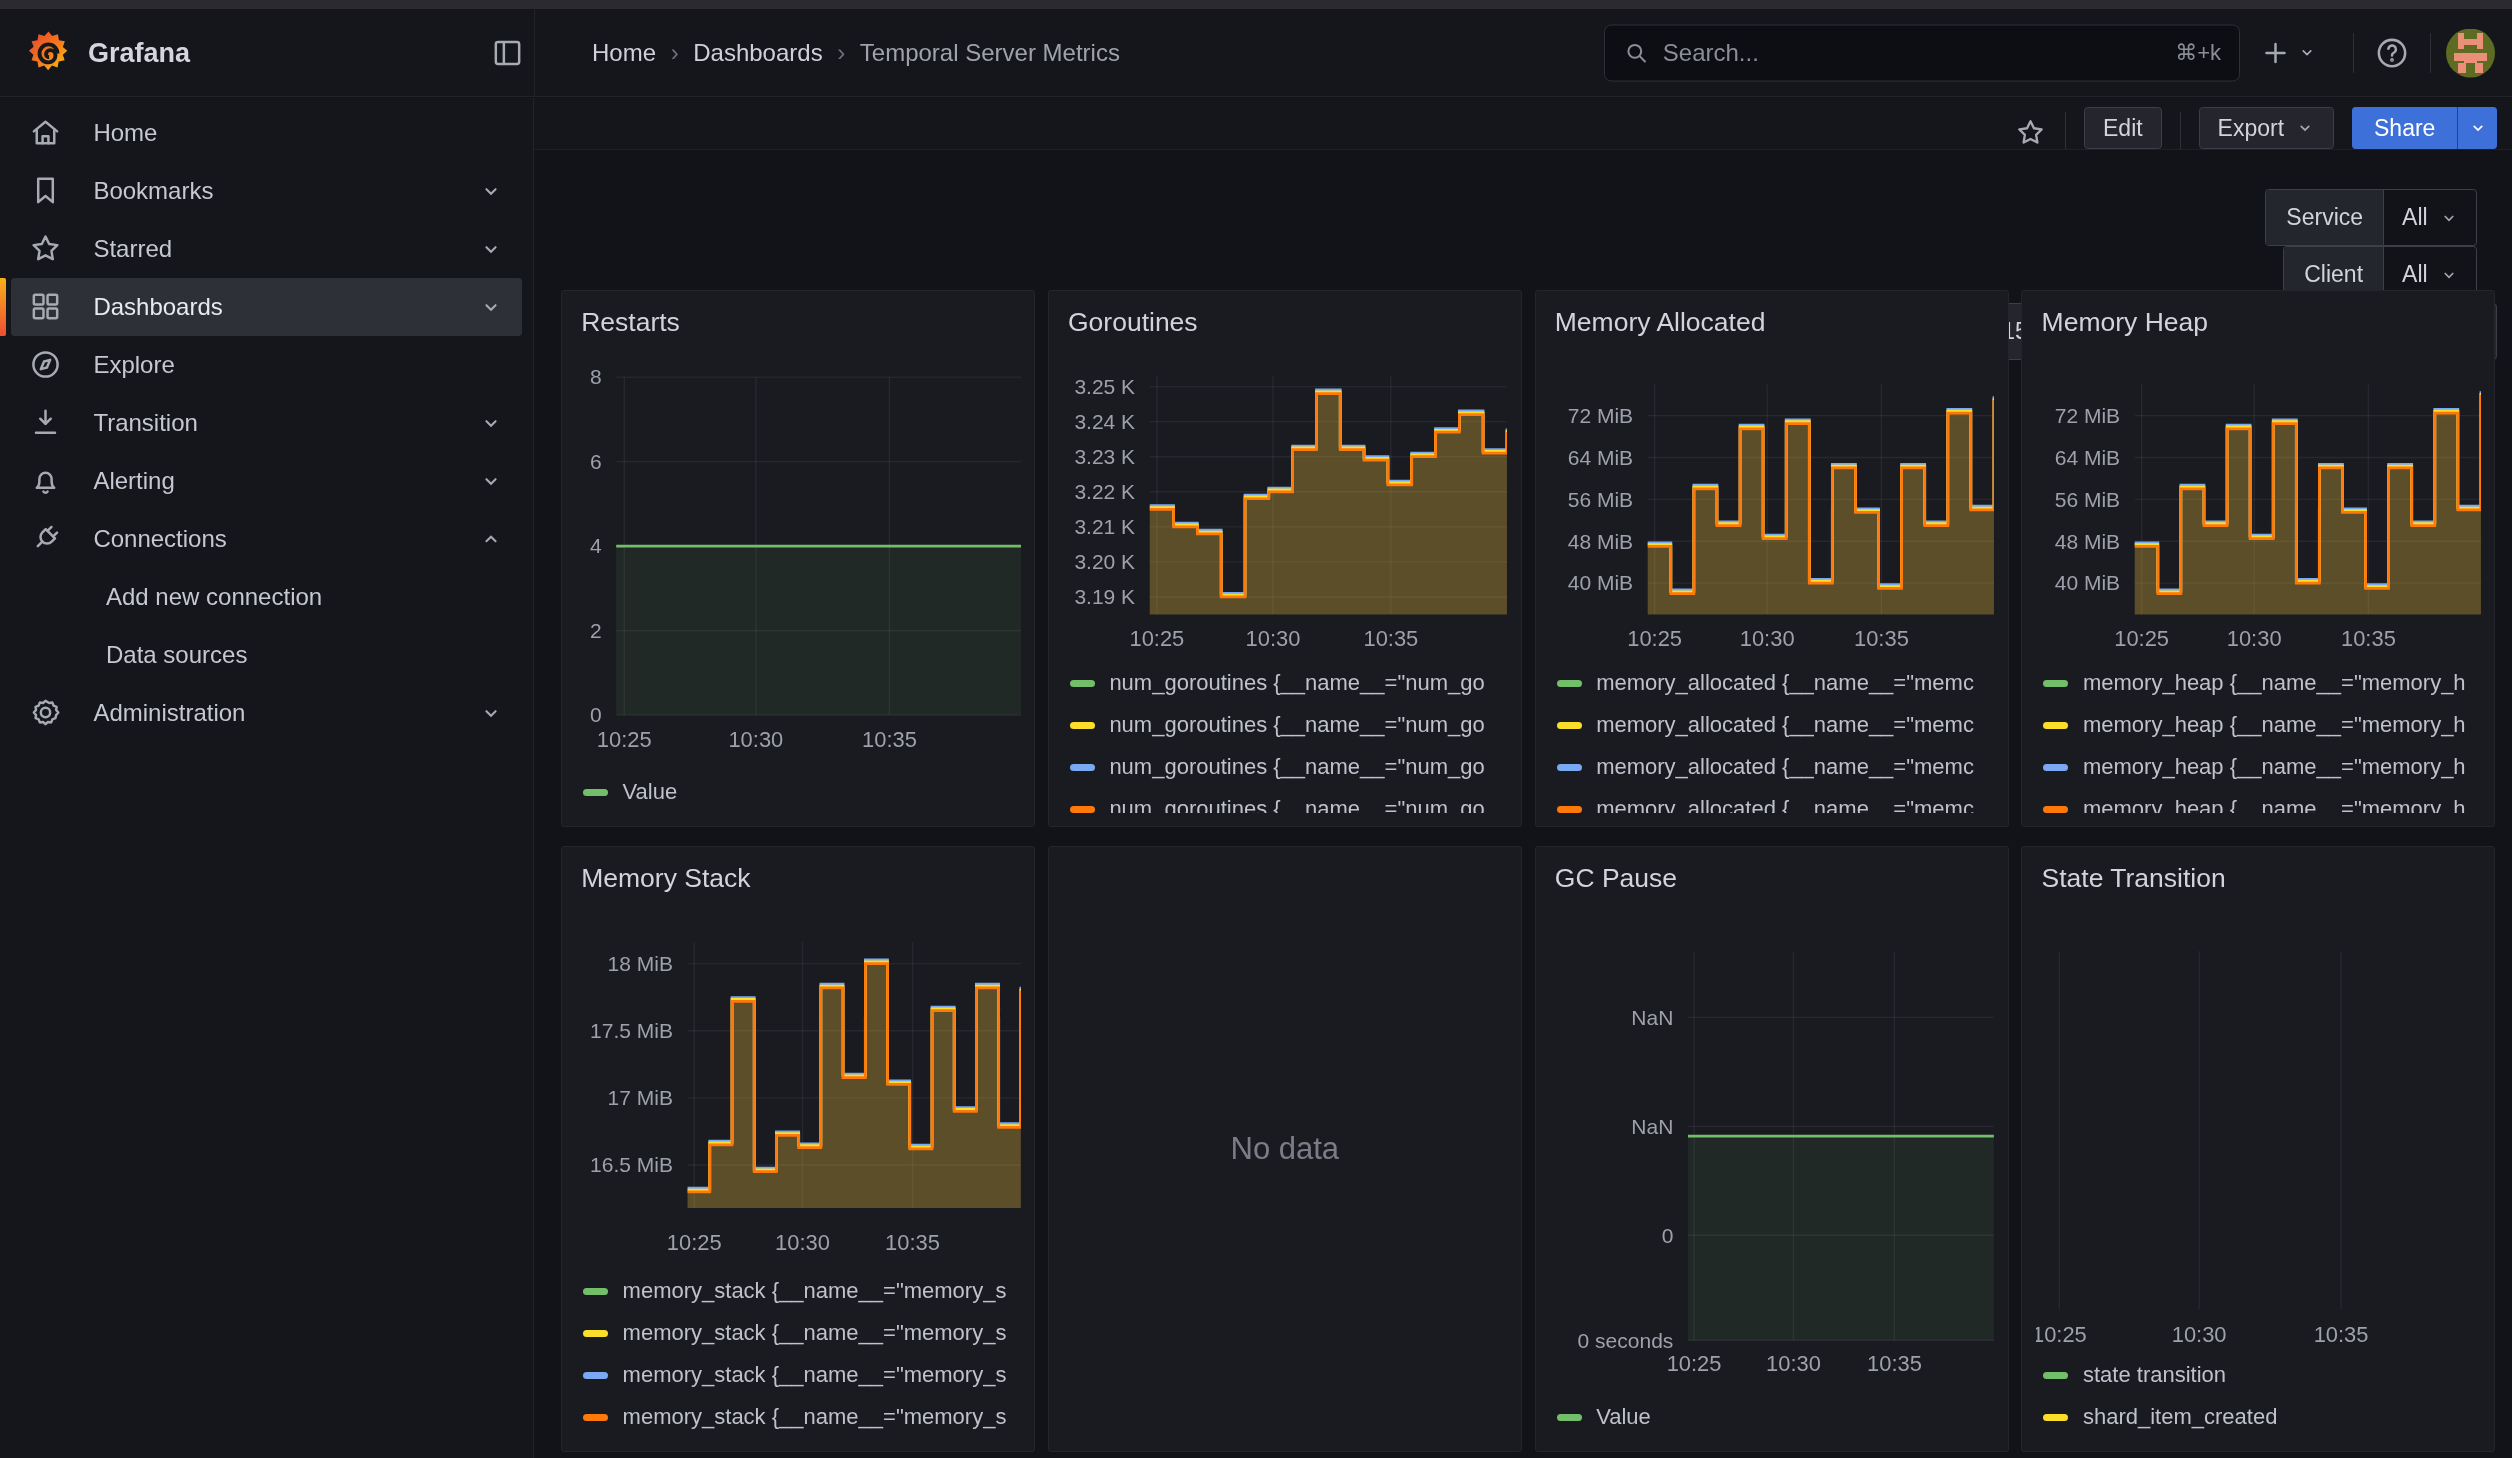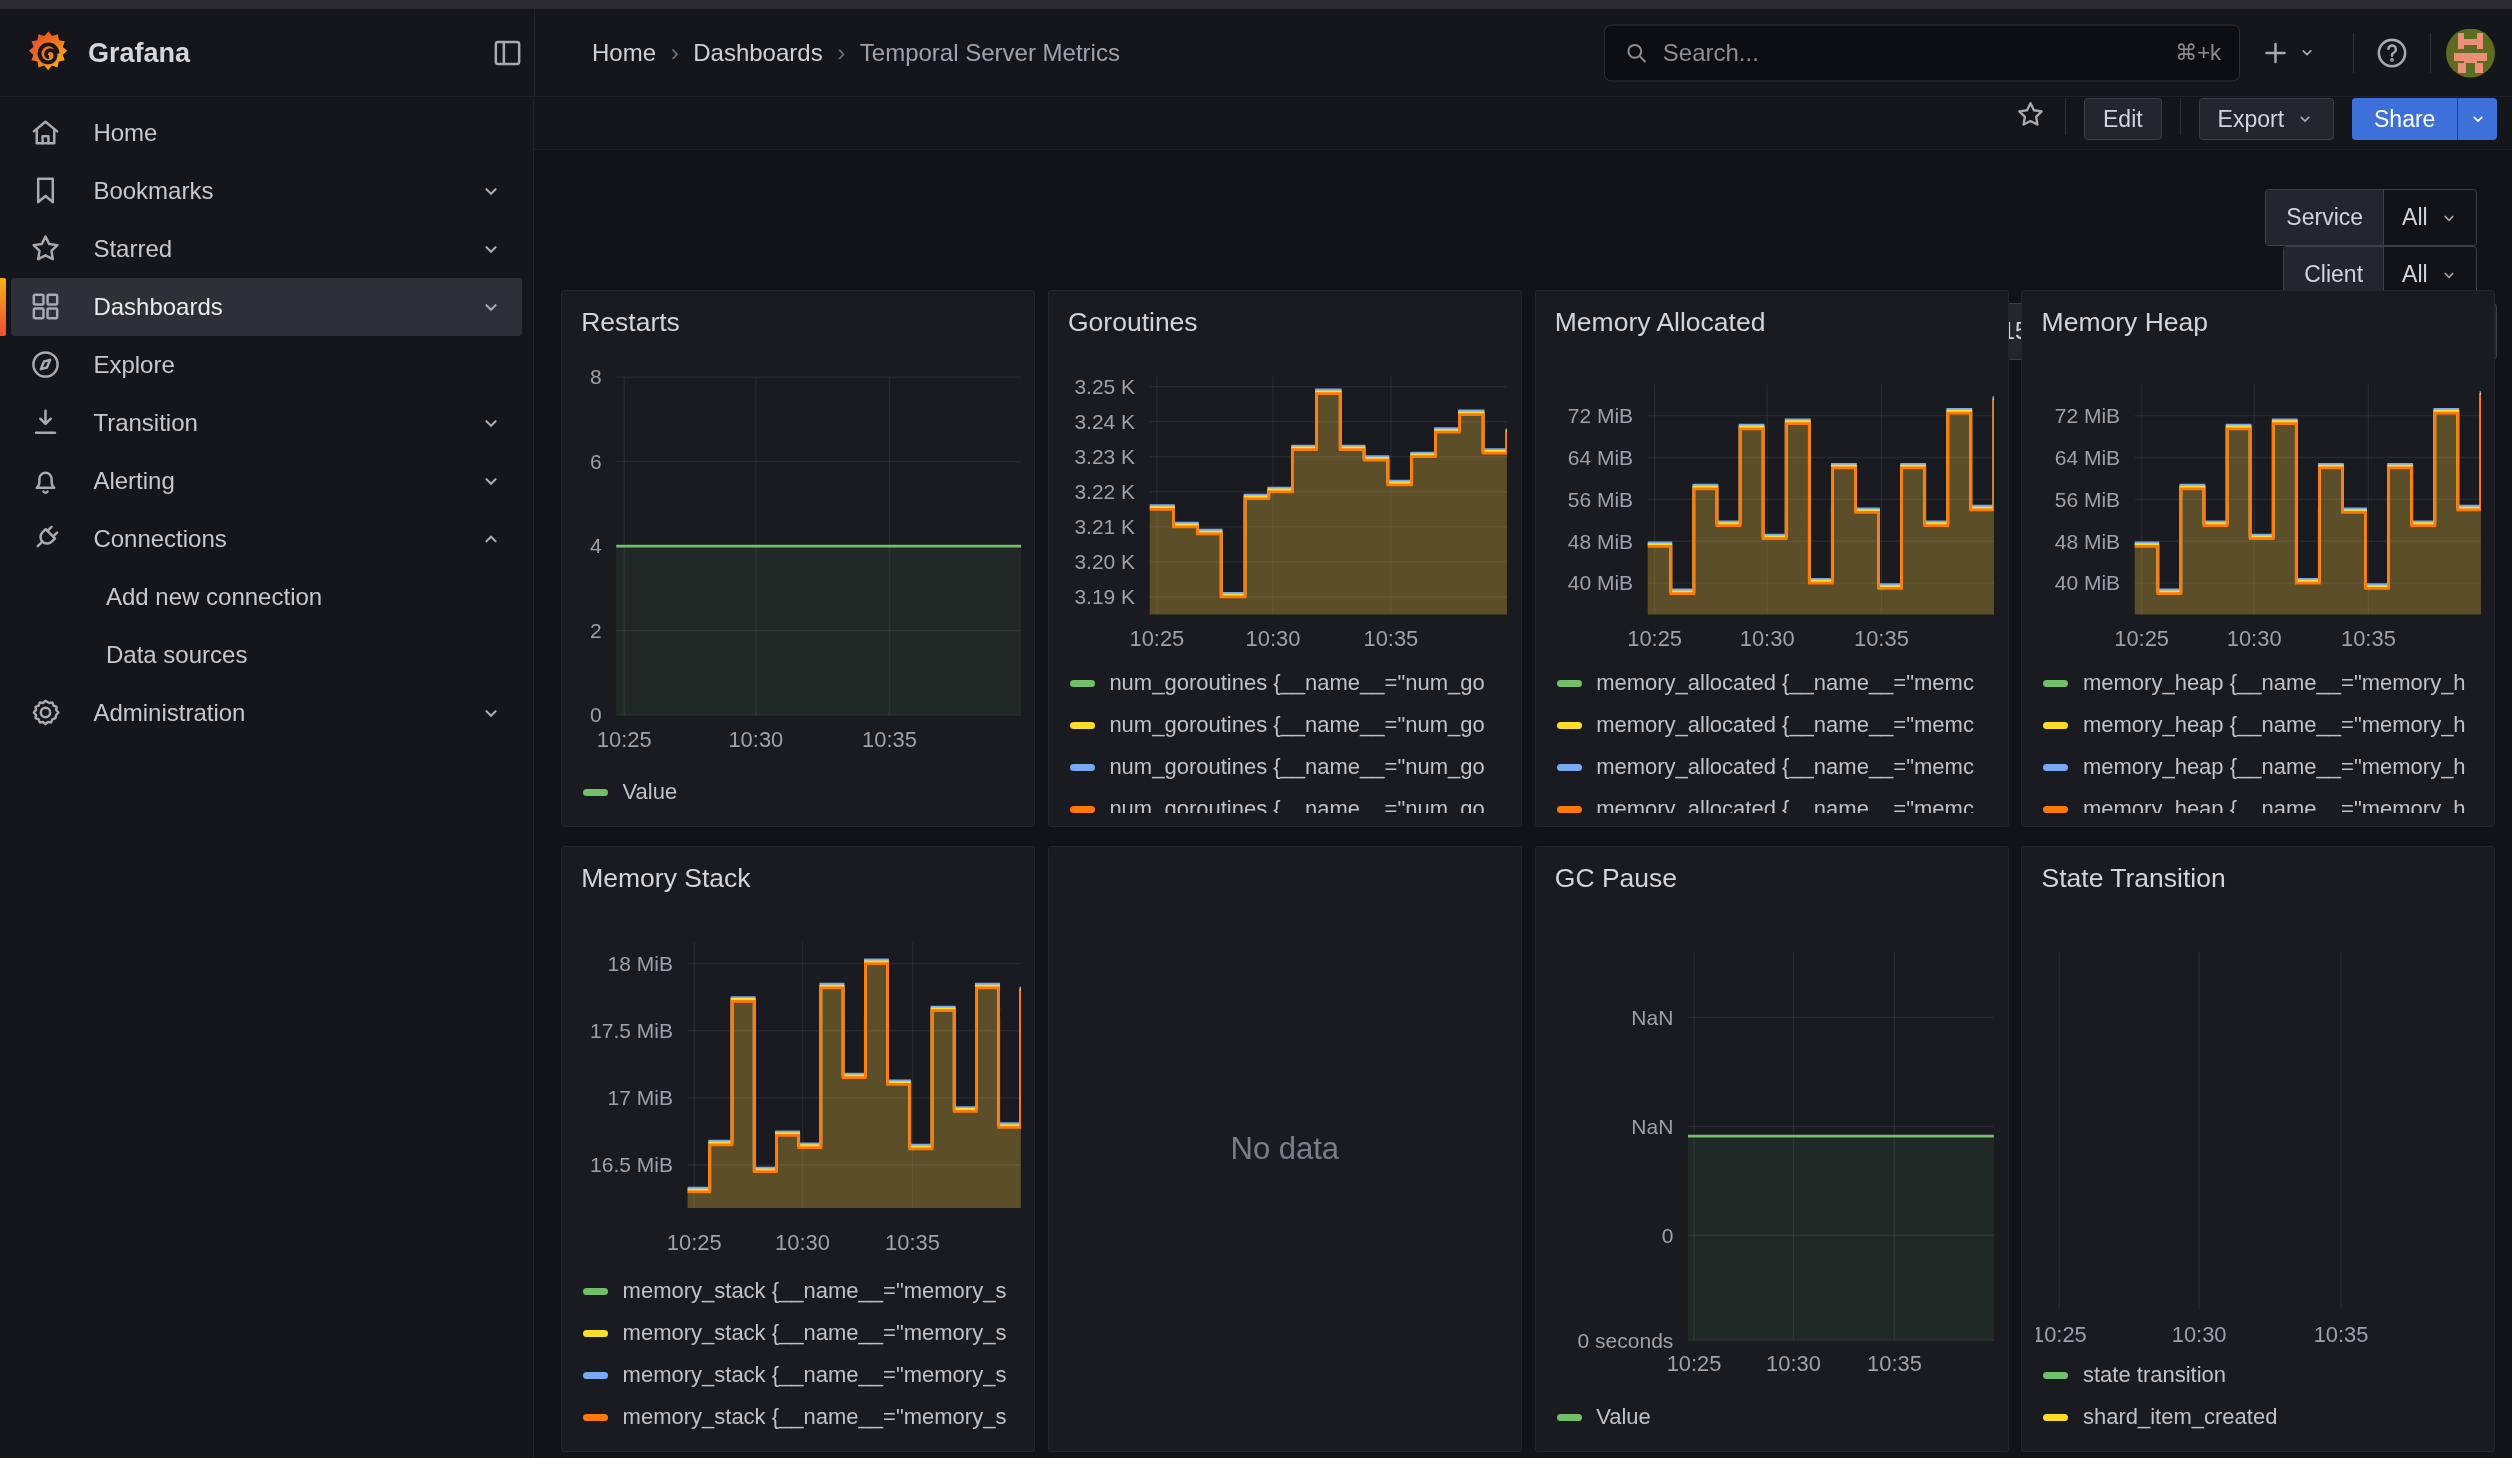--- a/index.html
+++ b/index.html
@@ -61,21 +61,21 @@
   .side-item.active .s-label { color:#E9EAEE; font-weight:500; }
   .side-item.active .s-accent {
     position:absolute; left:-11px; top:0; bottom:0; width:6.4px;
     background:linear-gradient(180deg,#F9B018,#EC4E33); border-radius:0 1.8px 1.8px 0;
   }
 
   
   #actionbar {
     position:absolute; top:98px; left:534px; right:0; height:52px;
     background:#15161C; border-bottom:0.9px solid #1F2026;
-    display:flex; align-items:flex-start; justify-content:flex-end;
+    display:flex; align-items:flex-end; justify-content:flex-end;
     padding-right:14.6px; gap:18px;
   }
   .btn {
     height:42px; display:inline-flex; align-items:center; gap:11px; padding:0 18px;
     background:#24252D; border:0.9px solid #3C3E48; border-radius:3.7px;
     font-size:23px; color:#D3D4DB; cursor:pointer; white-space:nowrap;
   }
   #share-group { display:flex; }
   #share-main {
     height:42px; display:inline-flex; align-items:center; padding:0 22px;

